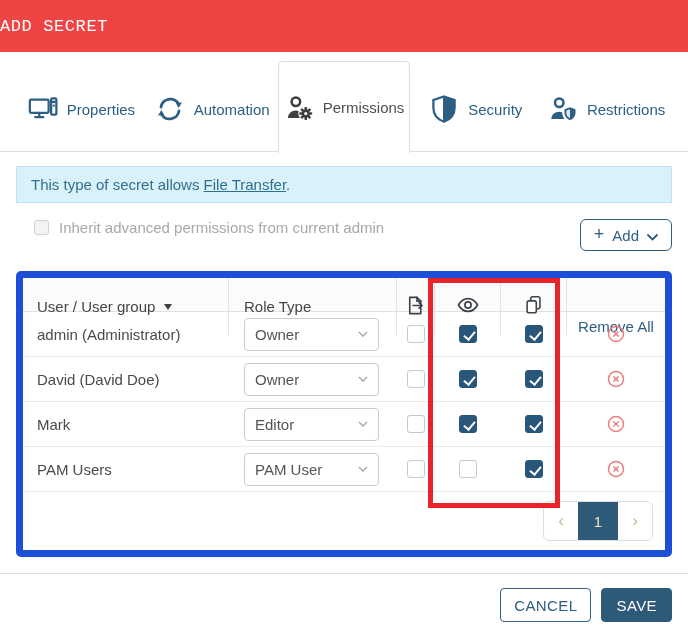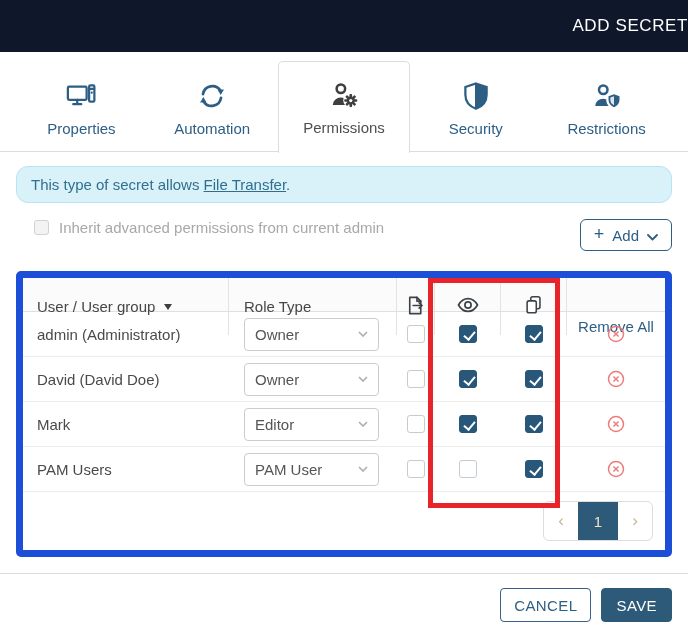--- a/index.html
+++ b/index.html
@@ -3,33 +3,33 @@
 <meta charset="utf-8">
 <style>
   * { box-sizing: border-box; margin: 0; padding: 0; }
   html,body { width:688px; height:625px; }
   body {
     font-family:"Liberation Sans", sans-serif;
     background:#fff; position:relative; overflow:hidden;
     color:#4a4a4a;
   }
   
-  .dlg-header { height:52px; background:#0f172a; display:flex; align-items:center; justify-content:flex-end; }
+  .dlg-header { height:52px; background:#ef4444; display:flex; align-items:center; justify-content:flex-start;font-family:Liberation Mono, monospace; }
   .dlg-title { color:#fff; font-size:17px; letter-spacing:.6px; font-weight:400; }
 
   
   .tabs { display:flex; align-items:flex-end; height:100px; border-bottom:1px solid #dcdcdc; padding:0 16px; }
-  .tab { flex:1; height:84px; display:flex; flex-direction:column; align-items:center; justify-content:center;
+  .tab { flex:1; height:84px; display:flex; flex-direction:row; align-items:center; justify-content:center;
          gap:9px; color:#2d5e84; font-size:15px; cursor:pointer; background:transparent; border:none; }
   .tab.active { height:92px; background:#fff; border:1px solid #dcdcdc; border-bottom:none;
                 border-radius:5px 5px 0 0; margin-bottom:-2px; color:#4f4f4f; z-index:2; }
   .ticon { height:30px; display:flex; align-items:center; justify-content:center; }
 
   
-  .banner { margin:14px 16px 0; background:#d9f1f9; border:1px solid #b9e3f0; border-radius:12px;
+  .banner { margin:14px 16px 0; background:#d9f1f9; border:1px solid #b9e3f0; border-radius:0;
             padding:9px 14px; font-size:15px; color:#31708f; }
   .banner a { color:#2f6f8d; text-decoration:underline; cursor:pointer; }
 
   
   .inherit-section { display:flex; justify-content:space-between; align-items:flex-start; padding:16px 16px 0; }
   .inherit-col { display:flex; flex-direction:column; gap:16px; }
   .inherit-line { display:flex; align-items:center; gap:10px; color:#a8a8a8; font-size:15px; }
   .inherit-line.indent { margin-left:18px; }
   .cb-dis { width:15px; height:15px; border:1px solid #d2d2d2; background:#f3f3f3; border-radius:3px; flex:0 0 auto; }
   .add-btn { display:flex; align-items:center; gap:8px; border:1px solid #2d5e84; border-radius:6px;

